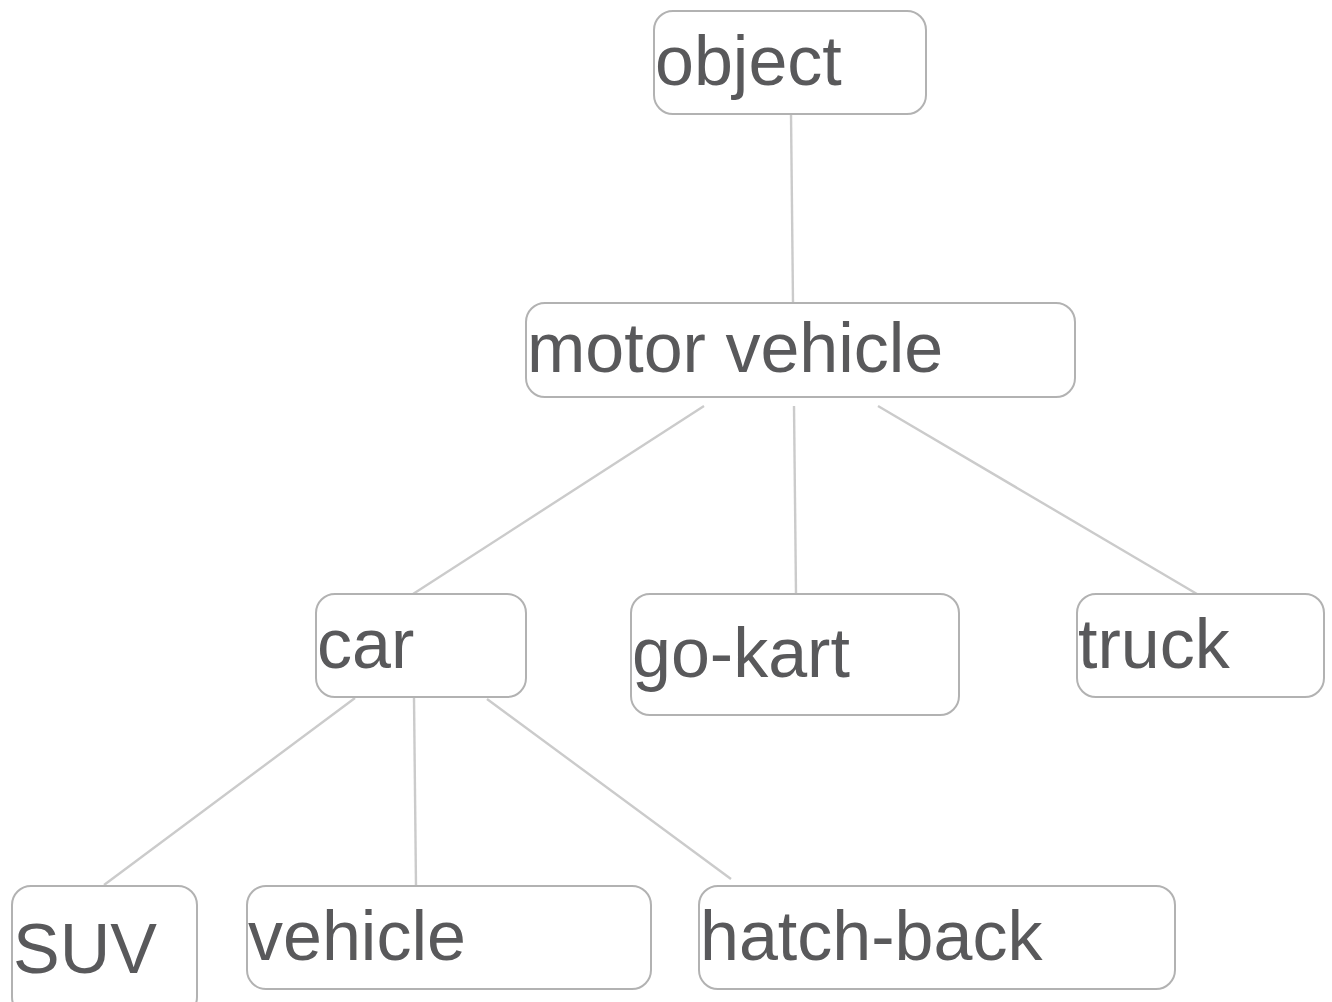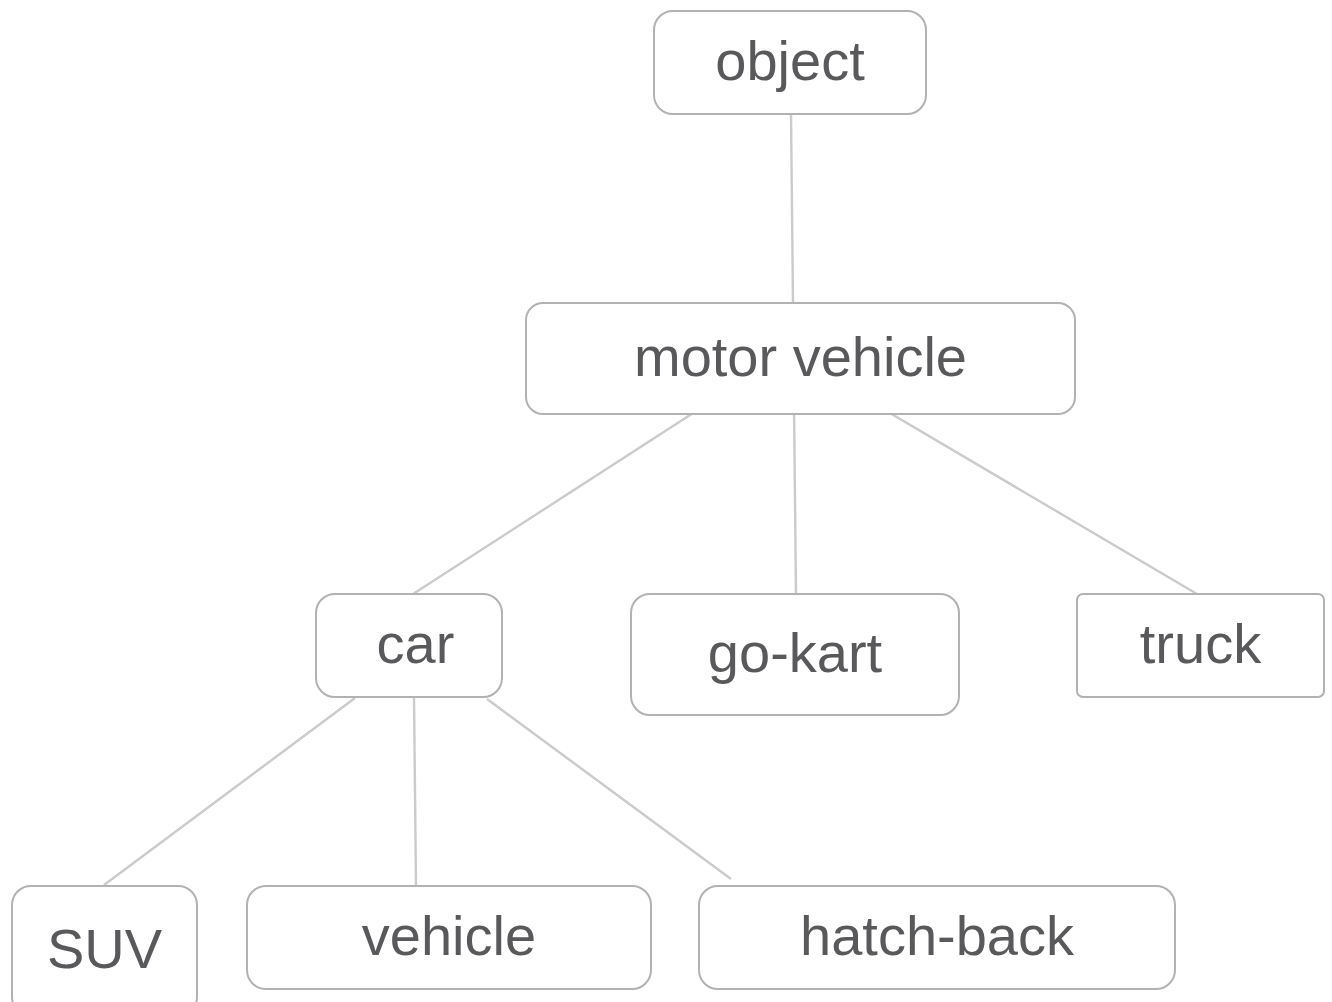--- a/index.html
+++ b/index.html
@@ -32,22 +32,22 @@
     fill: none;
   }
   .node {
     position: absolute;
     box-sizing: border-box;
     background: var(--node-fill);
     border: 2px solid var(--node-border);
     border-radius: 20px;
     display: flex;
     align-items: center;
-    justify-content: center;
-    font-size: 56px;
+    justify-content: flex-start;
+    font-size: 70px;
     line-height: 1;
     color: var(--label-text);
     white-space: nowrap;
   }
   .node span { display: block; padding-bottom: 4px; }
 </style>
 </head>
 <body>
 
 <div class="canvas">
@@ -59,33 +59,33 @@
     <line x1="878" y1="406" x2="1197" y2="594"></line>
     <line x1="355" y1="698" x2="104" y2="885"></line>
     <line x1="414" y1="698" x2="416" y2="886"></line>
     <line x1="487" y1="699" x2="731" y2="879"></line>
   </svg>
 
   <div class="node" style="left:653px; top:10px; width:274px; height:105px;">
     <span>object</span>
   </div>
 
-  <div class="node" style="left:525px; top:302px; width:551px; height:113px;border-radius:18px;">
+  <div class="node" style="left:525px; top:302px; width:551px; height:96px;">
     <span>motor vehicle</span>
   </div>
 
-  <div class="node" style="left:315px; top:593px; width:188px; height:105px;padding-left:13px;">
+  <div class="node" style="left:315px; top:593px; width:212px; height:105px;">
     <span>car</span>
   </div>
 
   <div class="node" style="left:630px; top:593px; width:330px; height:123px;">
     <span>go-kart</span>
   </div>
 
-  <div class="node" style="left:1076px; top:593px; width:249px; height:105px;border-radius:7px;">
+  <div class="node" style="left:1076px; top:593px; width:249px; height:105px;">
     <span>truck</span>
   </div>
 
   <div class="node" style="left:11px; top:885px; width:187px; height:132px;">
     <span>SUV</span>
   </div>
 
   <div class="node" style="left:246px; top:885px; width:406px; height:105px;">
     <span>vehicle</span>
   </div>

